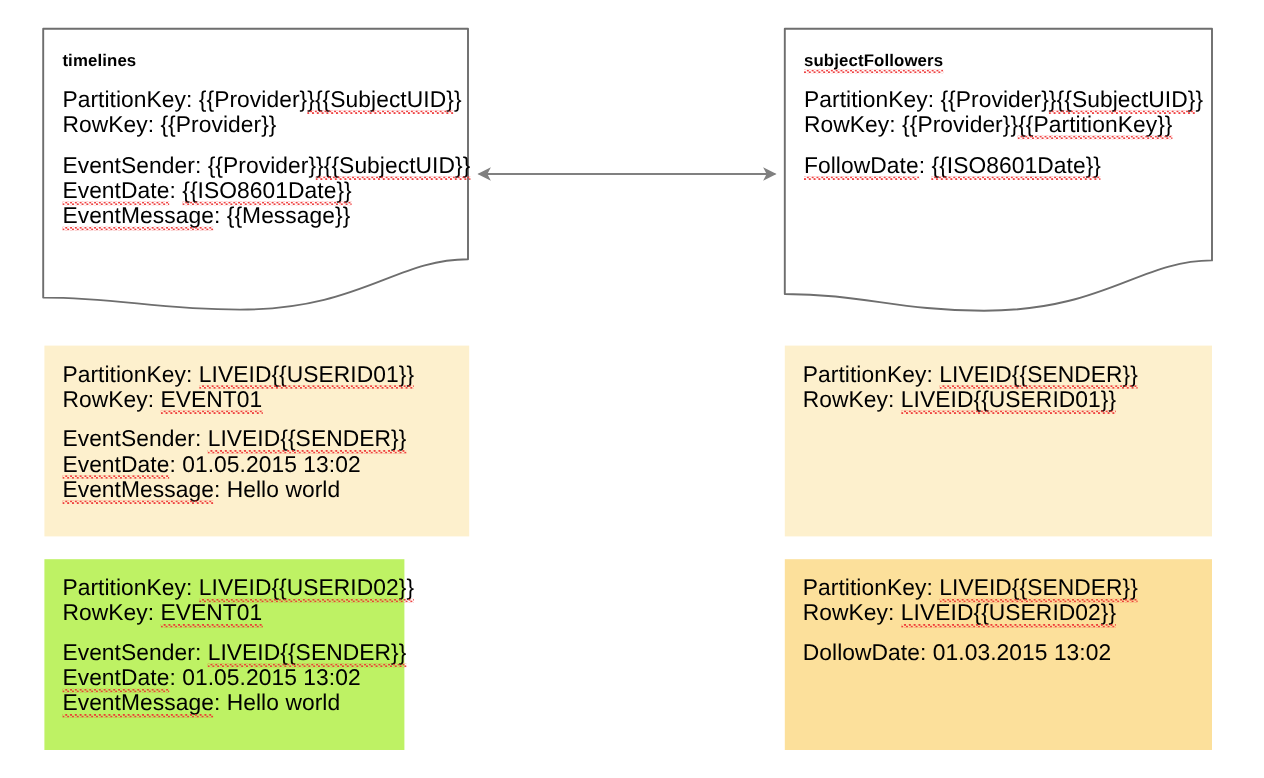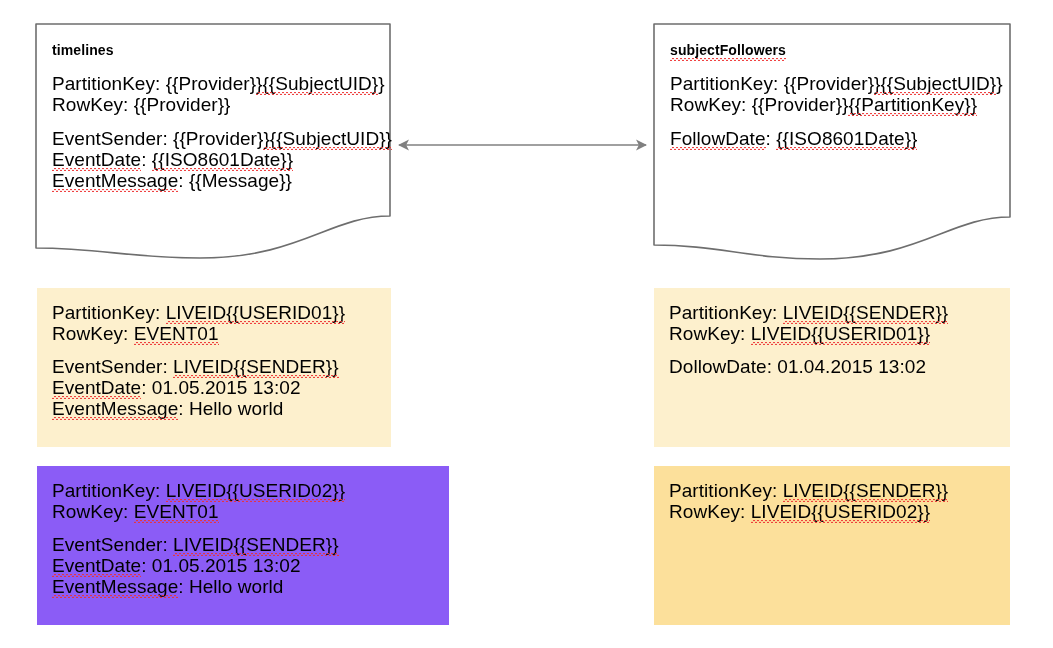--- a/index.html
+++ b/index.html
@@ -170,36 +170,36 @@
       <div class="card-line"><span class="sq">EventDate</span>: 01.05.2015 13:02</div>
       <div class="card-line"><span class="sq">EventMessage</span>: Hello world</div>
     </div>
   </div>
 
   <div class="card" style="left:654px; top:288px; width:356px; height:159px; background:#fdf0cd;">
     <div class="card-inner">
       <div class="card-line">PartitionKey: <span class="sq">LIVEID{{SENDER}}</span></div>
       <div class="card-line">RowKey: <span class="sq">LIVEID{{USERID01}}</span></div>
       <div class="spacer-sm"></div>
-      <div class="card-line">DollowDate: 01.04.2015 13:02</div>
-    </div>
-  </div>
-
-  <div class="card" style="left:37px; top:466px; width:412px; height:159px; background:#8b5cf6;">
+    </div>
+  </div>
+
+  <div class="card" style="left:37px; top:466px; width:300px; height:159px; background:#bef264;">
     <div class="card-inner">
       <div class="card-line">PartitionKey: <span class="sq">LIVEID{{USERID02}}</span></div>
       <div class="card-line">RowKey: <span class="sq">EVENT01</span></div>
       <div class="spacer-sm"></div>
       <div class="card-line">EventSender: <span class="sq">LIVEID{{SENDER}}</span></div>
       <div class="card-line"><span class="sq">EventDate</span>: 01.05.2015 13:02</div>
       <div class="card-line"><span class="sq">EventMessage</span>: Hello world</div>
     </div>
   </div>
 
   <div class="card" style="left:654px; top:466px; width:356px; height:159px; background:#fce09b;">
     <div class="card-inner">
       <div class="card-line">PartitionKey: <span class="sq">LIVEID{{SENDER}}</span></div>
       <div class="card-line">RowKey: <span class="sq">LIVEID{{USERID02}}</span></div>
       <div class="spacer-sm"></div>
+      <div class="card-line">DollowDate: 01.03.2015 13:02</div>
     </div>
   </div>
 
 </div>
 
 </body></html>

